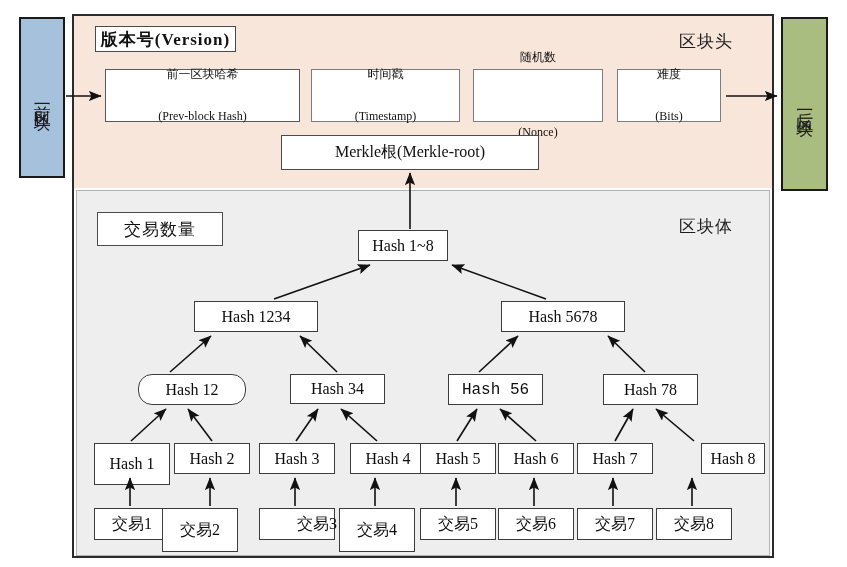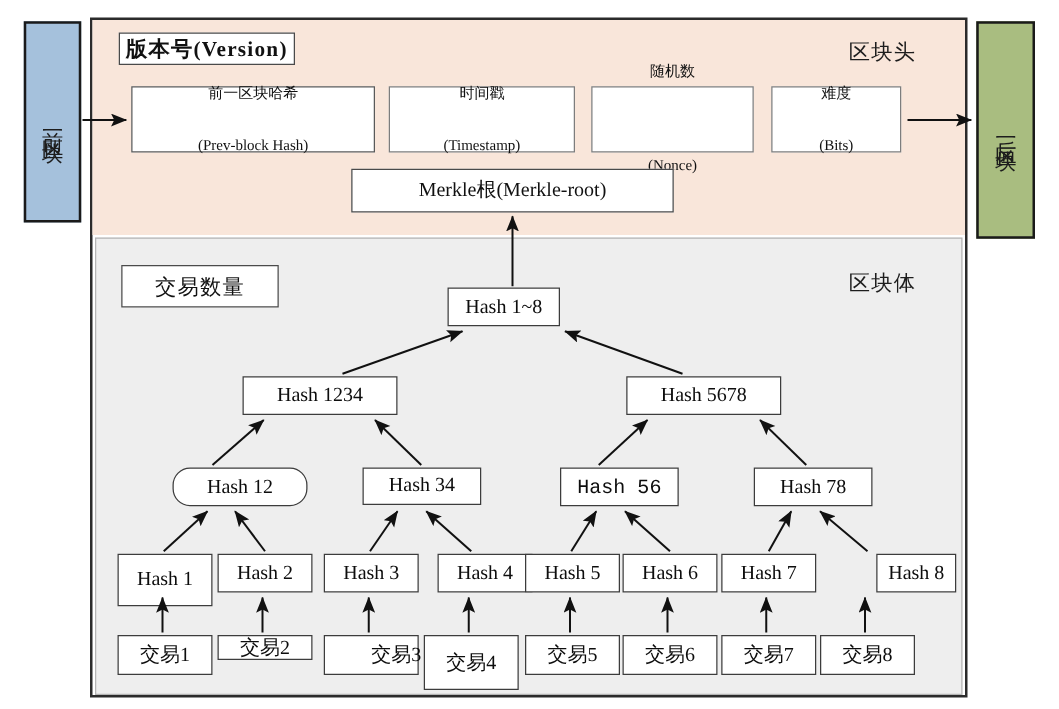--- a/index.html
+++ b/index.html
@@ -217,21 +217,21 @@
   <div class="abs hash-box" style="left:577px; top:443px; width:76px; height:31px;">
     <span>Hash 7</span>
   </div>
   <div class="abs hash-box" style="left:656px; top:443px; width:64px; height:31px;margin-left:45px;">
     <span>Hash 8</span>
   </div>
 
   <div class="abs tx-box" style="left:94px; top:508px; width:76px; height:32px;">
     <span>交易1</span>
   </div>
-  <div class="abs tx-box" style="left:174px; top:508px; width:76px; height:20px;">
+  <div class="abs tx-box" style="left:162px; top:508px; width:76px; height:44px;">
     <span>交易2</span>
   </div>
   <div class="abs tx-box" style="left:259px; top:508px; width:76px; height:32px;padding-left:40px;">
     <span>交易3</span>
   </div>
   <div class="abs tx-box" style="left:339px; top:508px; width:76px; height:44px;">
     <span>交易4</span>
   </div>
   <div class="abs tx-box" style="left:420px; top:508px; width:76px; height:32px;">
     <span>交易5</span>

